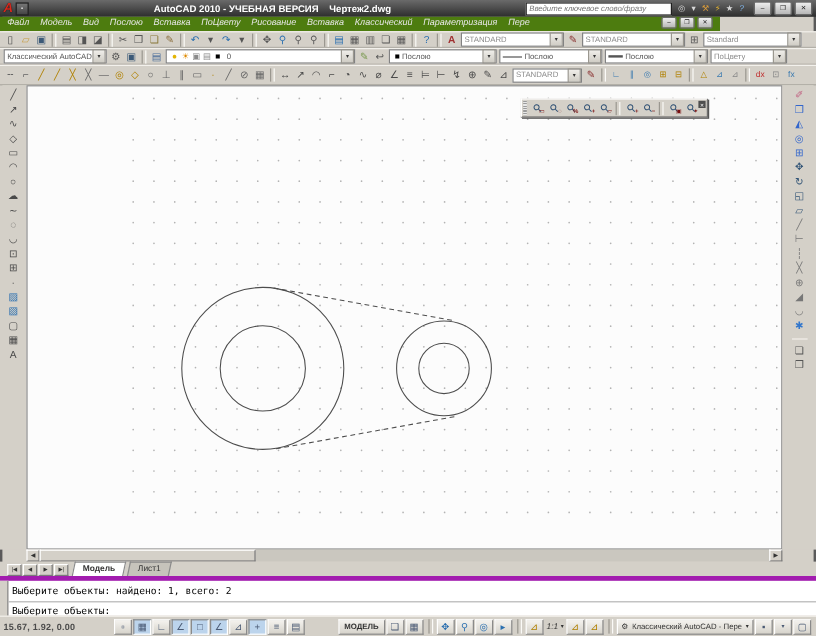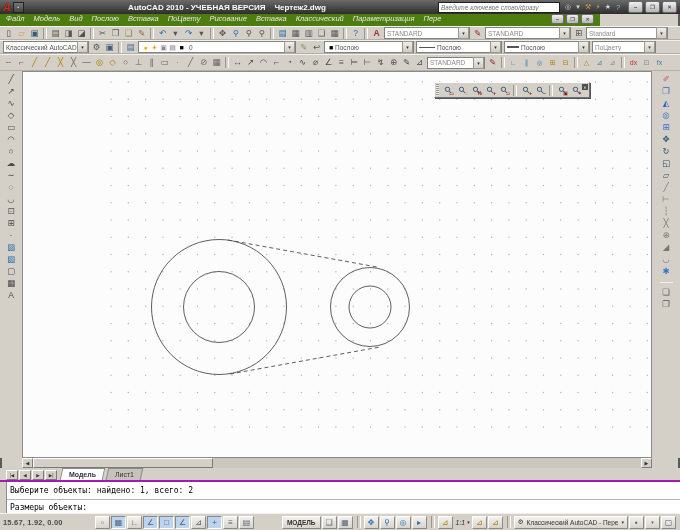--- a/index.html
+++ b/index.html
@@ -70,21 +70,21 @@
   .thumb{width:180px;height:10px;background:#d4d0c8;border:1px solid #fff;border-right-color:#7a7a7a;border-bottom-color:#7a7a7a;box-sizing:border-box}
   #tabbar{position:absolute;left:0;top:468px;width:680px;height:12px;background:#d4d0c8;display:flex;align-items:flex-end;padding-left:6px;box-sizing:border-box}
   .tnav{width:12px;height:10px;background:#d4d0c8;border:1px solid #fff;border-right-color:#7a7a7a;border-bottom-color:#7a7a7a;
     font-size:4.5px;color:#333;display:flex;align-items:center;justify-content:center;box-sizing:border-box;margin-right:1px}
   .tab{height:11px;padding:0 7px;font-size:7px;display:flex;align-items:center;border:1px solid #8a8a8a;border-bottom:none;
     transform:skewX(-12deg);margin-left:3px;color:#333}
   .tab span{transform:skewX(12deg)}
   .tab.active{background:#fff;font-weight:bold}
   .tab.inactive{background:#c6c3bb}
   
-  #cmd{position:absolute;left:0;top:480px;width:680px;height:45px;background:#fff;border-top:2px solid #a21caf;box-sizing:border-box;
+  #cmd{position:absolute;left:0;top:480px;width:680px;height:45px;background:#fff;border-top:4px solid #a21caf;box-sizing:border-box;
     font-family:"DejaVu Sans Mono","Liberation Mono",monospace;font-size:8px;color:#000}
   #cmd .grip{position:absolute;left:0;top:0;bottom:0;width:6px;background:#d4d0c8;border-right:1px solid #8a8a8a}
   #cmd .hist{position:absolute;left:10px;top:4px;right:4px}
   #cmd .div{position:absolute;left:7px;right:0;top:17px;border-top:1px solid #b5b5b5}
   #cmd .prompt{position:absolute;left:10px;top:21px;right:4px}
   
   #status{position:absolute;left:0;top:513px;width:680px;height:17px;background:#d4d0c8;border-top:1px solid #f3f1ec;
     display:flex;align-items:center;padding:0 3px;box-sizing:border-box}
   .coords{font-size:7.5px;color:#4a4a4a;width:92px;font-weight:bold;letter-spacing:.2px}
   .sb-toggles{display:flex;align-items:center}
@@ -1366,21 +1366,21 @@
       </span>
     <span class="tab inactive">
         <span>Лист1</span>
       </span>
   </div>
 
   <div id="cmd">
     <span class="grip"></span>
     <div class="hist">Выберите объекты: найдено: 1, всего: 2</div>
     <div class="div"></div>
-    <div class="prompt">Размеры объекты:</div>
+    <div class="prompt">Выберите объекты:</div>
   </div>
 
   <div id="status">
     <span class="coords">15.67, 1.92, 0.00</span>
     <div class="sb-toggles">
 
     <span class="sbtn">
           <i>▫</i>
         </span>
         <span class="sbtn on">

